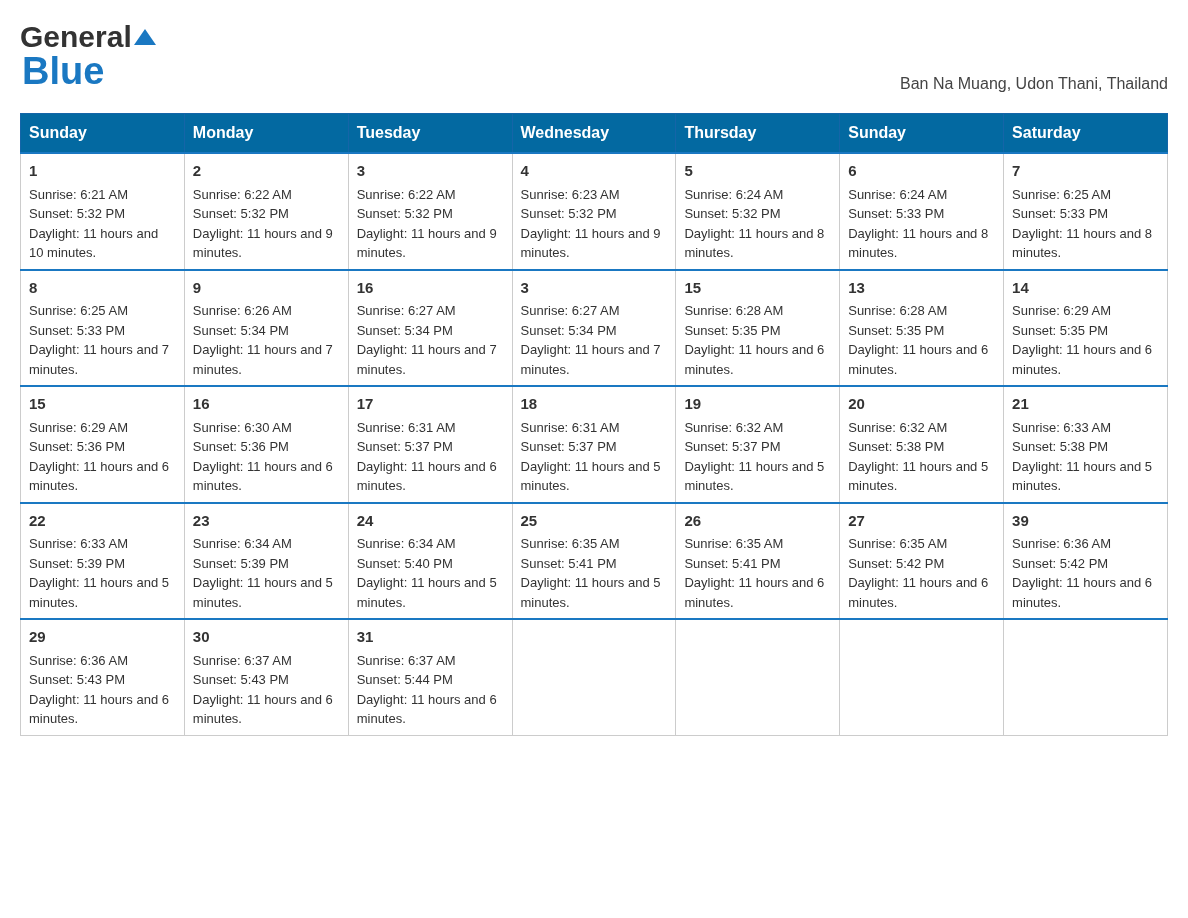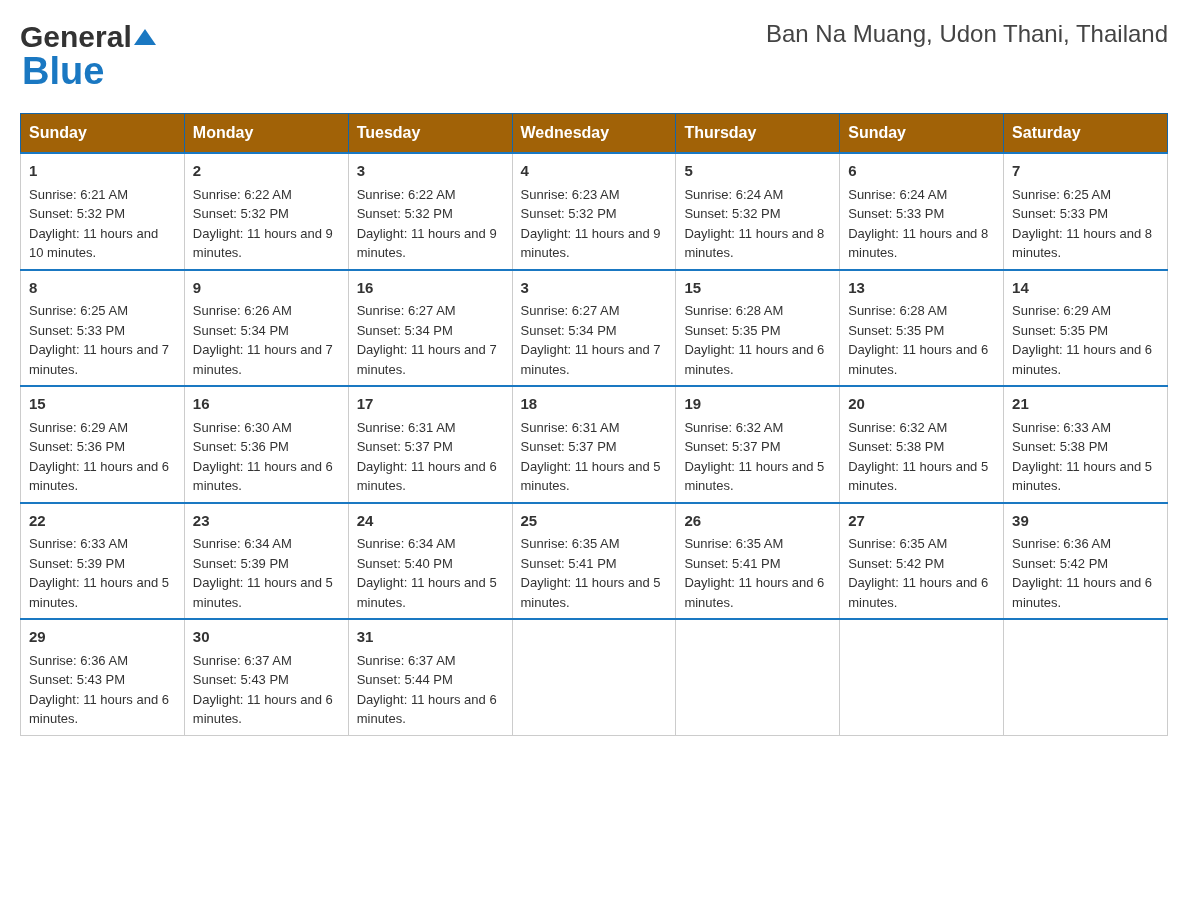--- a/index.html
+++ b/index.html
@@ -6,48 +6,48 @@
     body {
       font-family: Arial, sans-serif;
       background: #fff;
       padding: 20px;
       width: 1188px;
       min-height: 918px;
     }
     .header {
       display: flex;
       justify-content: space-between;
-      align-items: flex-start;
+      align-items: flex-end;
       margin-bottom: 20px;
     }
     .logo {
       display: flex;
       flex-direction: column;
       align-items: flex-start;
     }
     .title-area {
       text-align: right;
     }
     .month-title {
       font-size: 52px;
       font-weight: bold;
       color: #222;
       line-height: 1.1;
     }
     .location-title {
-      font-size: 24px;
+      font-size: 16px;
       color: #444;
     }
     .calendar {
       width: 100%;
       border-collapse: collapse;
       border: 1px solid #ccc;
     }
     .calendar th {
-      background-color: #a16207;
+      background-color: #0369a1;
       color: white;
       padding: 10px 8px;
       font-size: 16px;
       font-weight: bold;
       text-align: left;
       border: 1px solid #1565a8;
     }
     .calendar td {
       border: 1px solid #ccc;
       vertical-align: top;

